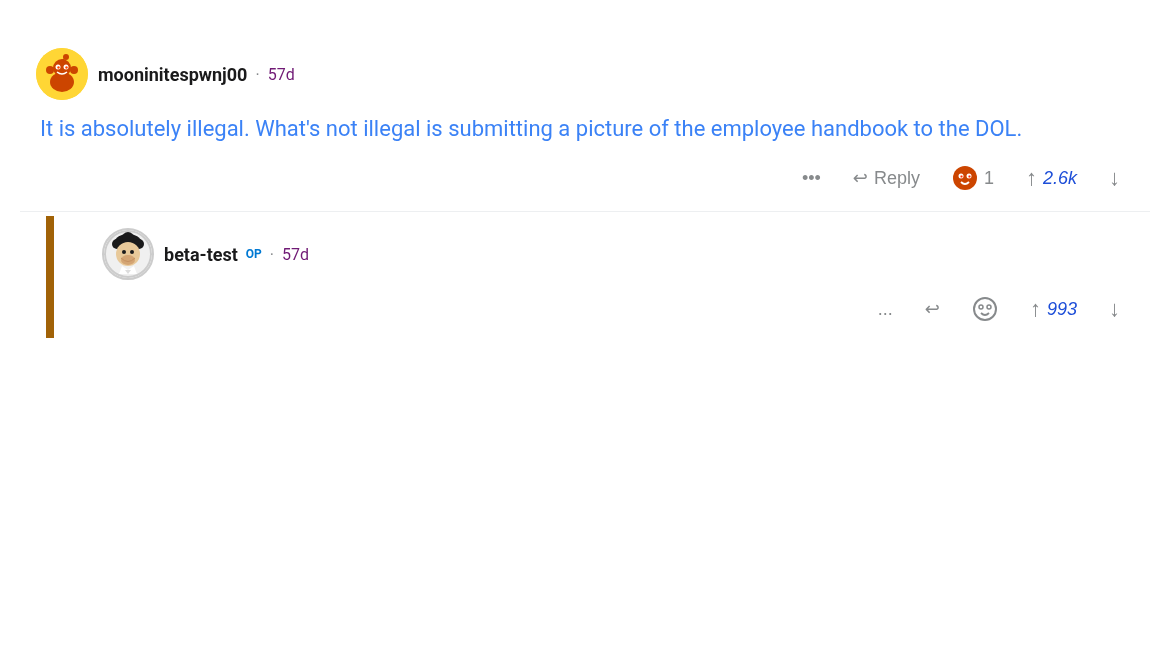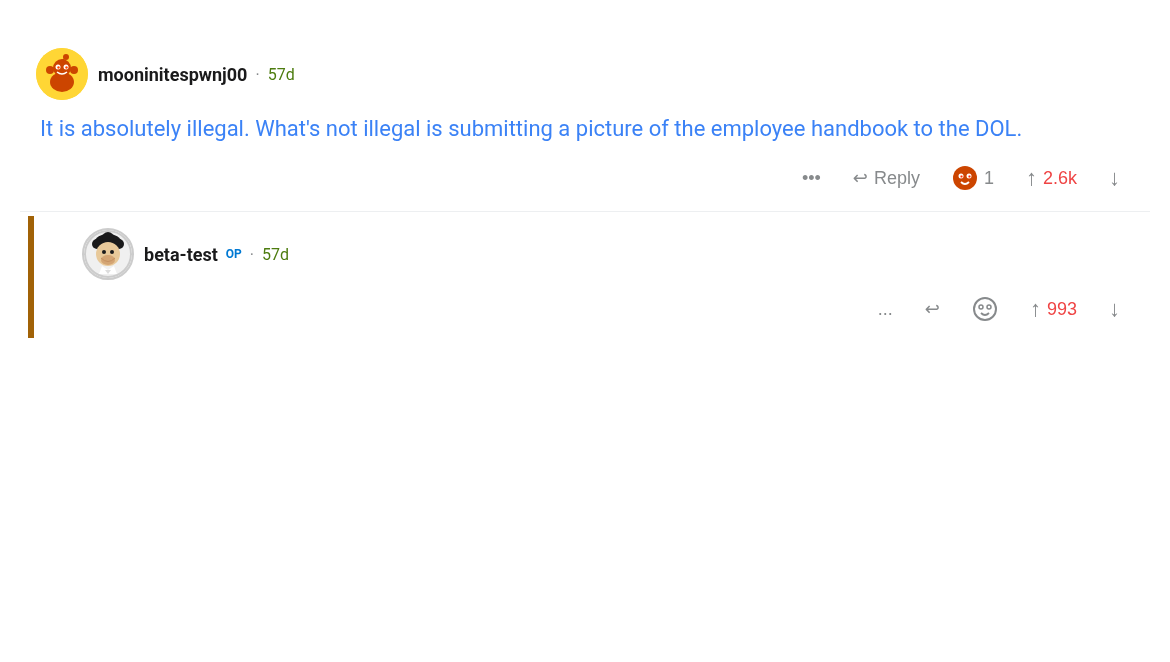--- a/index.html
+++ b/index.html
@@ -60,21 +60,21 @@
     }
 
     .op-badge {
       font-size: 12px;
       font-weight: 700;
       color: #0079D3;
     }
 
     .timestamp {
       font-size: 16px;
-      color: #4d7c0f;
+      color: #701a75;
     }
 
     .dot-separator {
       font-size: 16px;
       color: #878a8c;
     }
 
     .comment-body {
       font-size: 22px;
       line-height: 1.5;
@@ -104,34 +104,35 @@
       padding: 4px 6px;
       border-radius: 4px;
     }
 
     .vote-up {
       color: #878a8c;
     }
 
     .vote-count {
       font-size: 18px;
-      color: #ef4444;
+      color: #1d4ed8;
       font-weight: 500;
+      font-style: italic;
     }
 
     .divider {
       border: none;
       border-top: 1px solid #edeff1;
       margin: 4px 0;
     }
 
     .reply-comment {
       padding: 12px 16px 12px 48px;
-      margin-left: 8px;
-      border-left: 6px solid #a16207;
+      margin-left: 26px;
+      border-left: 8px solid #a16207;
     }
 
     .reply-icon {
       font-size: 18px;
     }
   </style>
 </head>
 <body>
 
 <div class="comment-container">

